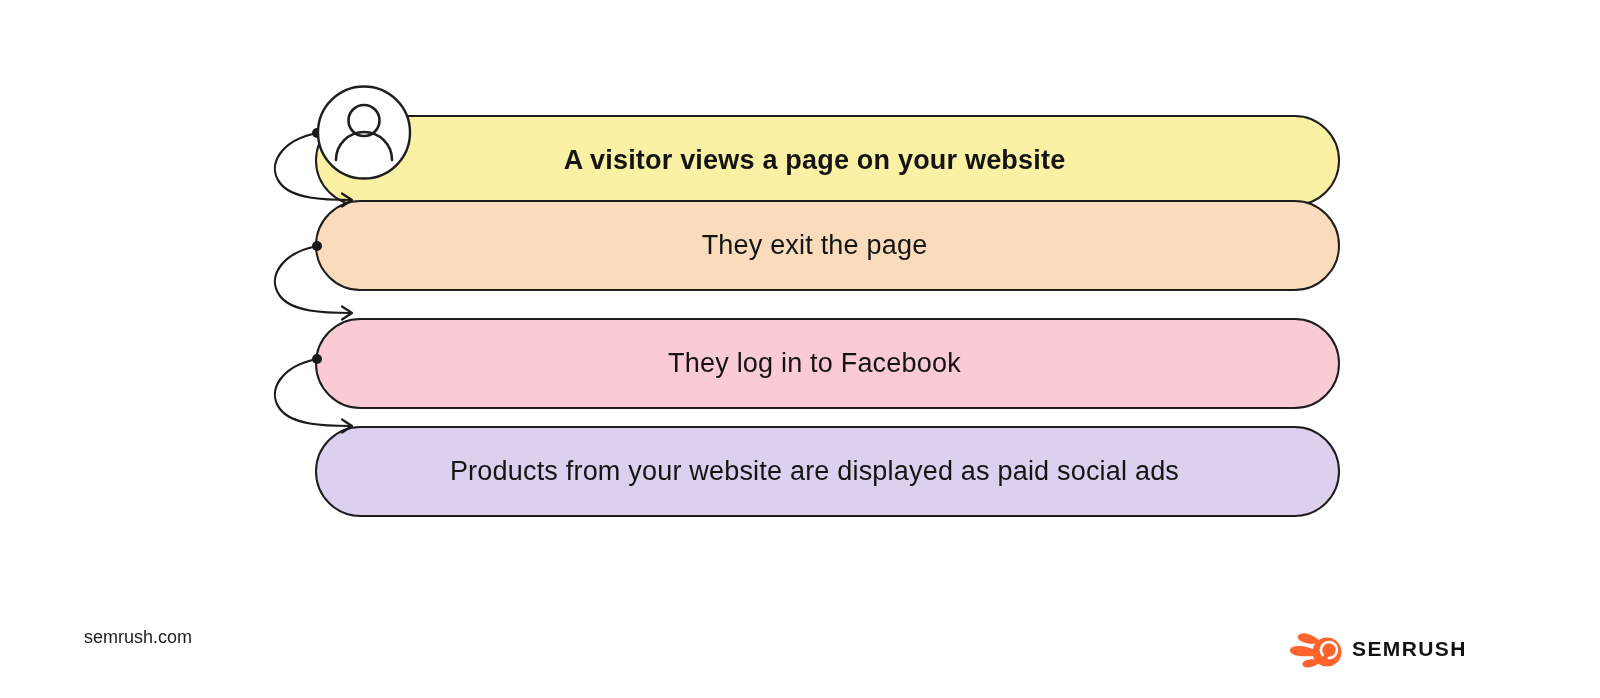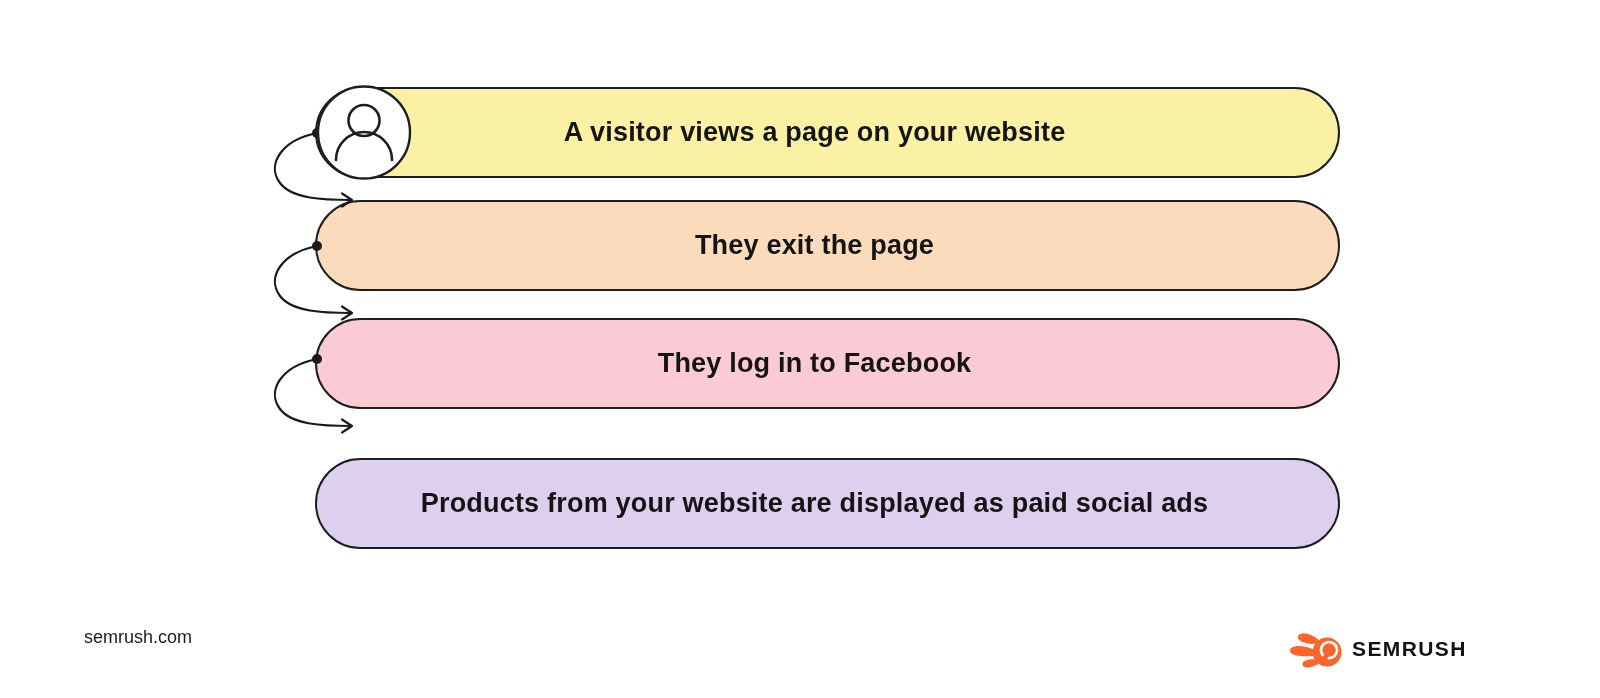--- a/index.html
+++ b/index.html
@@ -20,27 +20,26 @@
     border-radius: 46px;
     box-sizing: border-box;
     display: flex;
     align-items: center;
     justify-content: center;
     padding-right: 26px;
   }
   .pill-1 { top: 87px; }
   .pill-2 { top: 200px; }
   .pill-3 { top: 318px; }
-  .pill-4 { top: 426px; margin-top: 32px; }
+  .pill-4 { top: 426px; }
   .pill .label {
     font-size: 27px;
     color: #141414;
     letter-spacing: 0.2px;
     white-space: nowrap;
-    font-weight: bold;
   }
   .pill-1 .label { font-weight: 700; }
   .overlay {
     position: absolute;
     left: 0; top: 0;
     width: 1600px; height: 698px;
     pointer-events: none;
   }
   .site-url {
     position: absolute;
@@ -57,21 +56,21 @@
     font-weight: 700;
     letter-spacing: 1.4px;
     color: #121212;
   }
 </style>
 </head>
 <body>
 
 <div class="canvas">
 
-  <div class="pill pill-1" style="background-color: rgb(251, 241, 165);">
+  <div class="pill pill-1" style="background-color: rgb(251, 241, 165); margin-top: 28px;">
     <span class="label">A visitor views a page on your website</span>
   </div>
   <div class="pill pill-2" style="background-color: rgb(250, 220, 188);">
     <span class="label">They exit the page</span>
   </div>
   <div class="pill pill-3" style="background-color: rgb(250, 203, 212);">
     <span class="label">They log in to Facebook</span>
   </div>
   <div class="pill pill-4" style="background-color: rgb(220, 208, 238);">
     <span class="label">Products from your website are displayed as paid social ads</span>

